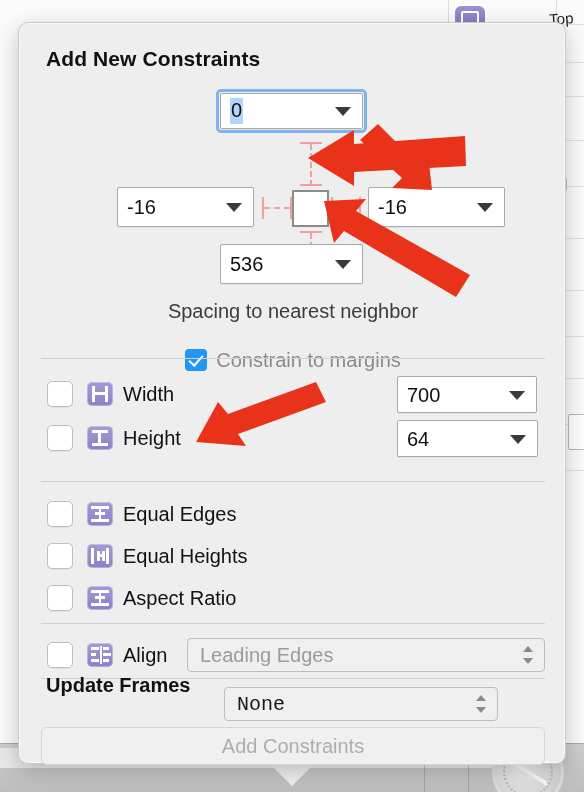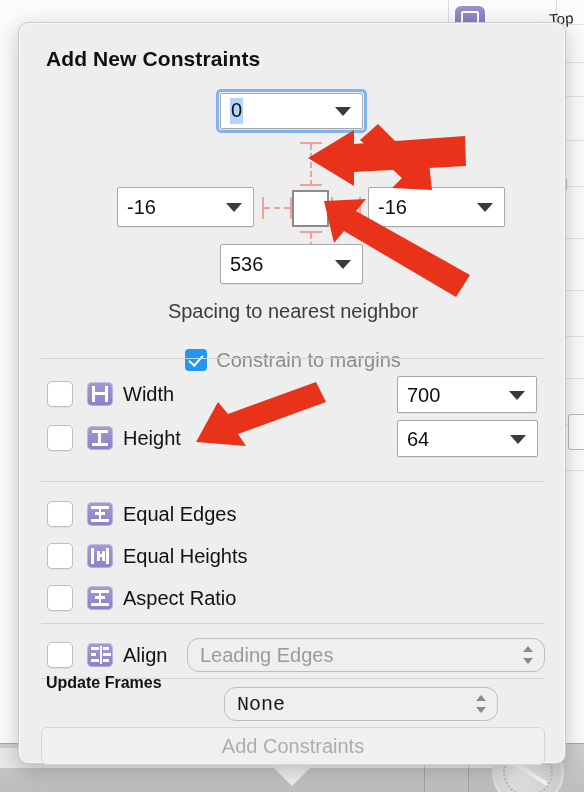--- a/index.html
+++ b/index.html
@@ -312,21 +312,21 @@
     font-size: 20px;
     color: #111111;
     white-space: nowrap;
   }
 
   
   .popupbtn {
     position: absolute;
     background: #efefef;
     border: 1px solid #bdbdbd;
-    border-radius: 12px;
+    border-radius: 4px;
     box-sizing: border-box;
     padding-left: 11px;
   }
   .popupbtn .ptext {
     position: absolute;
     left: 12px;
     top: 50%;
     transform: translateY(-50%);
     font-size: 20px;
     color: #9b9b9b;
@@ -350,21 +350,21 @@
     border-left: 5px solid transparent;
     border-right: 5px solid transparent;
   }
   .chev::before { top: 2px;   border-bottom: 6px solid currentColor; }
   .chev::after  { bottom: 2px; border-top: 6px solid currentColor; }
 
   .uf-label {
     position: absolute;
     left: 27px;
     top: 651px;
-    font-size: 16px;
+    font-size: 20px;
     font-weight: bold;
     color: #111111;
   }
 
   #add-btn {
     position: absolute;
     left: 22px;
     top: 704px;
     width: 504px;
     height: 38px;

